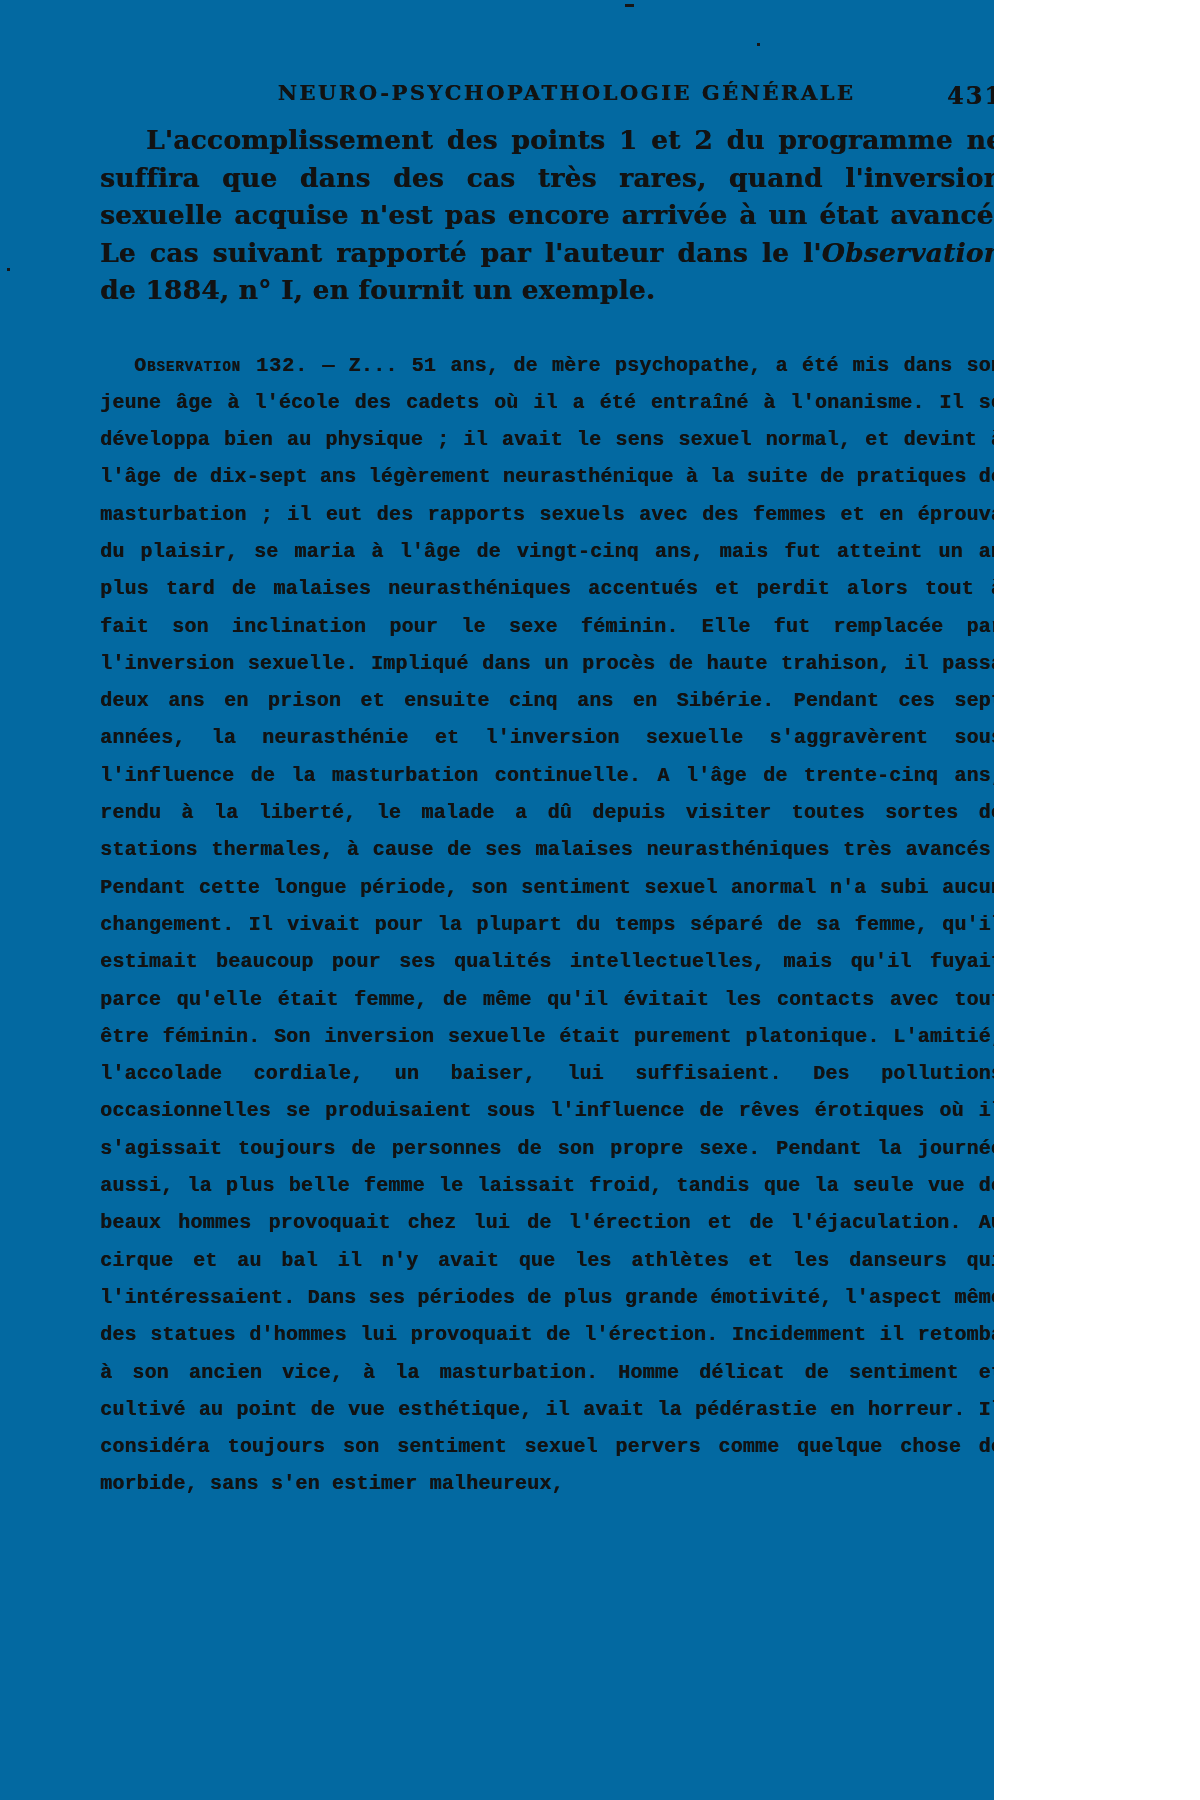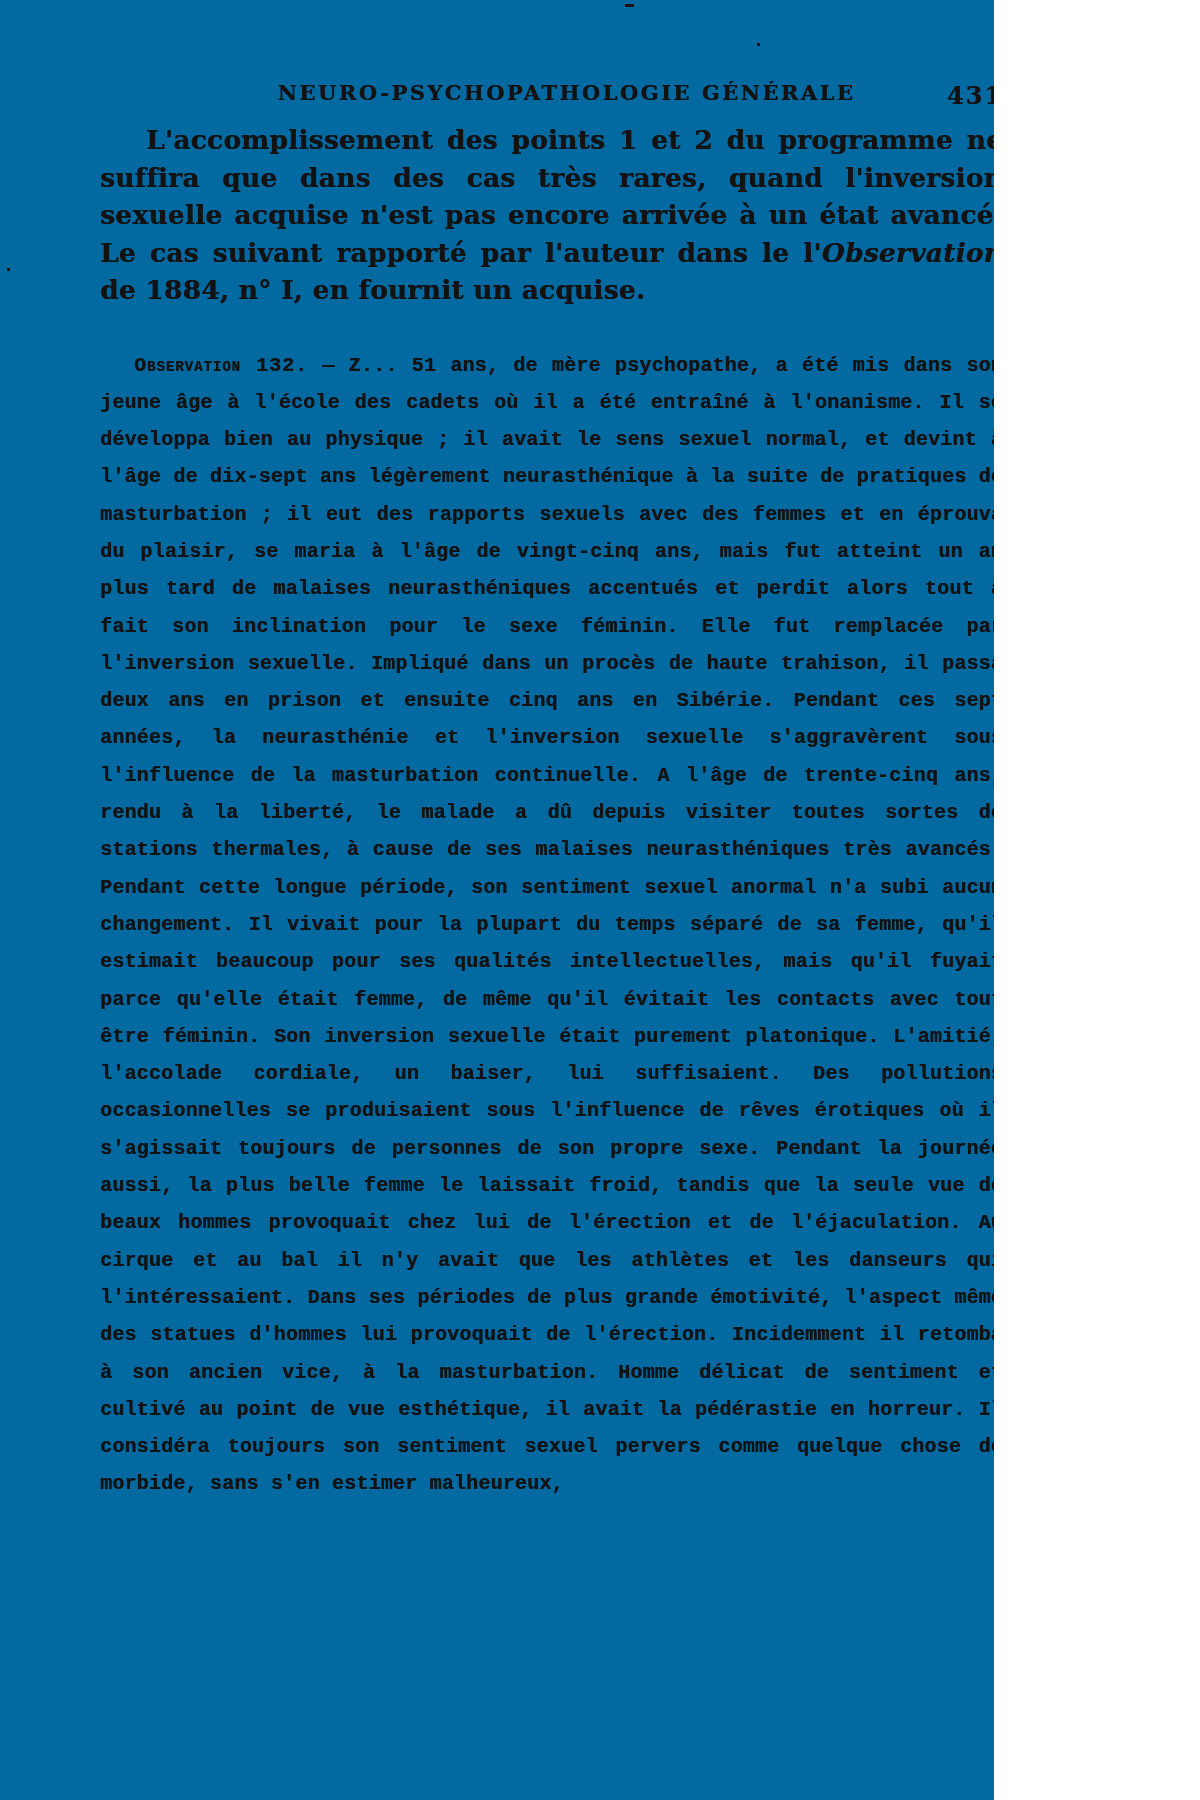--- a/index.html
+++ b/index.html
@@ -105,19 +105,19 @@
   <div class="speck sp10"></div>
   <div class="speck sp11"></div>
 
   <div class="running-head">
     <span class="head-title">NEURO-PSYCHOPATHOLOGIE GÉNÉRALE</span>
     <span class="page-num">431</span>
   </div>
 
   <div class="text-column">
 
-    <p class="intro"><span>L'accomplissement des points 1 et 2 du programme ne suffira que dans des cas très rares, quand l'inversion sexuelle acquise n'est pas encore arrivée à un état avancé. Le cas suivant rapporté par l'auteur dans le l'</span><i class="ital">Observation</i><span> de 1884, n° I, en fournit un acquise.</span></p>
+    <p class="intro"><span>L'accomplissement des points 1 et 2 du programme ne suffira que dans des cas très rares, quand l'inversion sexuelle acquise n'est pas encore arrivée à un état avancé. Le cas suivant rapporté par l'auteur dans le l'</span><i class="ital">Observation</i><span> de 1884, n° I, en fournit un exemple.</span></p>
 
     <p class="observation"><span class="obs-label">Observation 132.</span><span> — </span><span>Z... 51 ans, de mère psychopathe, a été mis dans son jeune âge à l'école des cadets où il a été entraîné à l'onanisme. Il se développa bien au physique ; il avait le sens sexuel normal, et devint à l'âge de dix-sept ans légèrement neurasthénique à la suite de pratiques de masturbation ; il eut des rapports sexuels avec des femmes et en éprouva du plaisir, se maria à l'âge de vingt-cinq ans, mais fut atteint un an plus tard de malaises neurasthéniques accentués et perdit alors tout à fait son inclination pour le sexe féminin. Elle fut remplacée par l'inversion sexuelle. Impliqué dans un procès de haute trahison, il passa deux ans en prison et ensuite cinq ans en Sibérie. Pendant ces sept années, la neurasthénie et l'inversion sexuelle s'aggravèrent sous l'influence de la masturbation continuelle. A l'âge de trente-cinq ans, rendu à la liberté, le malade a dû depuis visiter toutes sortes de stations thermales, à cause de ses malaises neurasthéniques très avancés. Pendant cette longue période, son sentiment sexuel anormal n'a subi aucun changement. Il vivait pour la plupart du temps séparé de sa femme, qu'il estimait beaucoup pour ses qualités intellectuelles, mais qu'il fuyait parce qu'elle était femme, de même qu'il évitait les contacts avec tout être féminin. Son inversion sexuelle était purement platonique. L'amitié, l'accolade cordiale, un baiser, lui suffisaient. Des pollutions occasionnelles se produisaient sous l'influence de rêves érotiques où il s'agissait toujours de personnes de son propre sexe. Pendant la journée aussi, la plus belle femme le laissait froid, tandis que la seule vue de beaux hommes provoquait chez lui de l'érection et de l'éjaculation. Au cirque et au bal il n'y avait que les athlètes et les danseurs qui l'intéressaient. Dans ses périodes de plus grande émotivité, l'aspect même des statues d'hommes lui provoquait de l'érection. Incidemment il retomba à son ancien vice, à la masturbation. Homme délicat de sentiment et cultivé au point de vue esthétique, il avait la pédérastie en horreur. Il considéra toujours son sentiment sexuel pervers comme quelque chose de morbide, sans s'en estimer malheureux,</span></p>
 
   </div>
 
 </div>
 
 </body></html>

